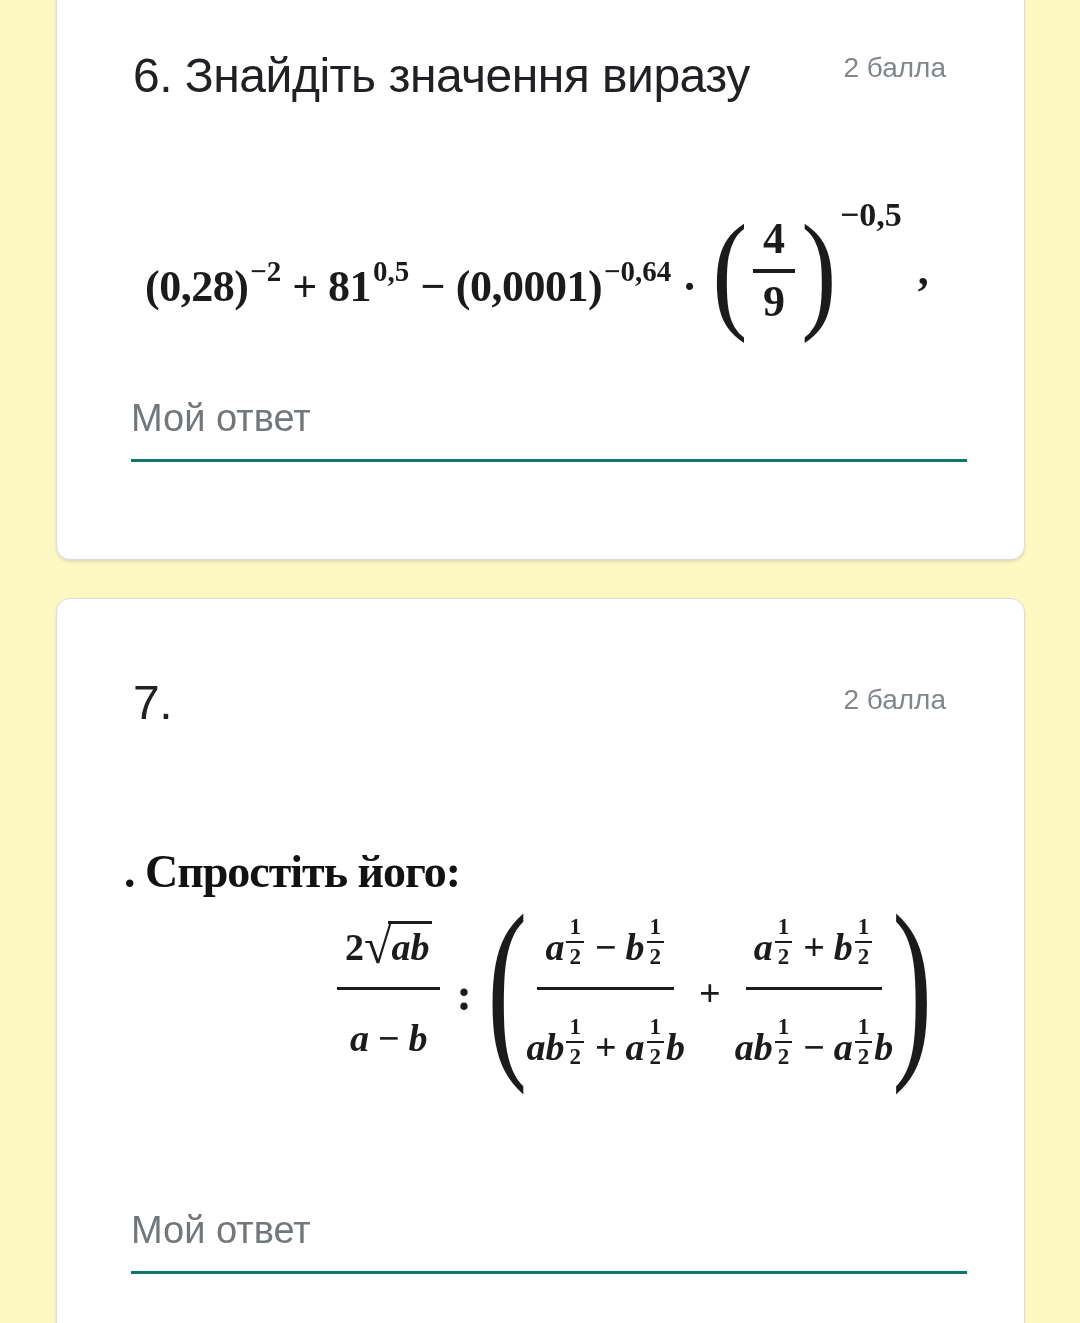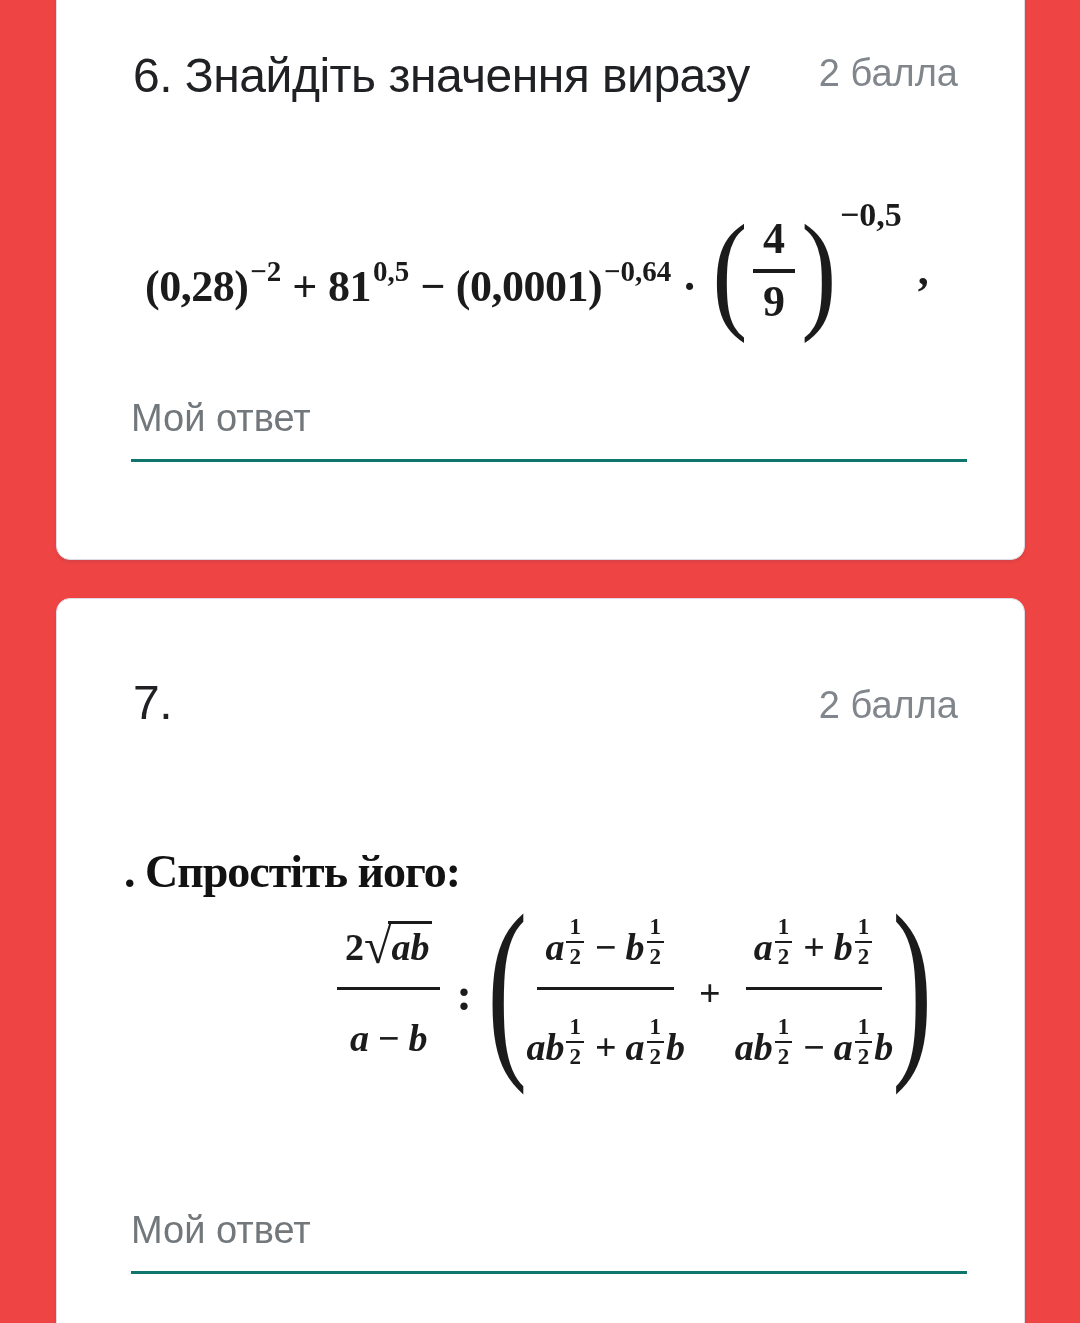--- a/index.html
+++ b/index.html
@@ -1,29 +1,29 @@
 <!DOCTYPE html>
 <html><head>
 <meta charset="utf-8">
 <style>
   html,body{margin:0;padding:0;}
   body{font-family:"Liberation Sans",sans-serif;}
-  #screen{position:relative;width:1080px;height:1323px;background:#ef4444;overflow:hidden;}
+  #screen{position:relative;width:1080px;height:1323px;background:#fef9c3;overflow:hidden;}
 
   
   .card{position:absolute;left:56px;width:967px;background:#ffffff;
         border:1px solid #dcdbe3;border-radius:14px;
         box-shadow:0 2px 3px rgba(70,65,100,0.14);}
   #card-q6{top:-30px;height:588px;}
   #card-q7{top:598px;height:780px;}
 
   
   .q-title{position:absolute;left:76px;font-size:48px;line-height:1.2;color:#202124;
            letter-spacing:-0.5px;white-space:nowrap;}
-  .q-points{position:absolute;right:66px;font-size:38px;line-height:1.2;color:#80868b;white-space:nowrap;}
+  .q-points{position:absolute;right:78px;font-size:28px;line-height:1.2;color:#80868b;white-space:nowrap;}
   #card-q6 .q-title{top:76px;}
   #card-q6 .q-points{top:80px;}
   #card-q7 .q-title{top:75px;}
   #card-q7 .q-points{top:84px;}
 
   
   .answer-input{position:absolute;left:74px;width:836px;height:82px;
         background:transparent;border:none;border-bottom:3px solid #0f766e;
         font-family:"Liberation Sans",sans-serif;font-size:38px;color:#202124;
         padding:0;outline:none;border-radius:0;}

